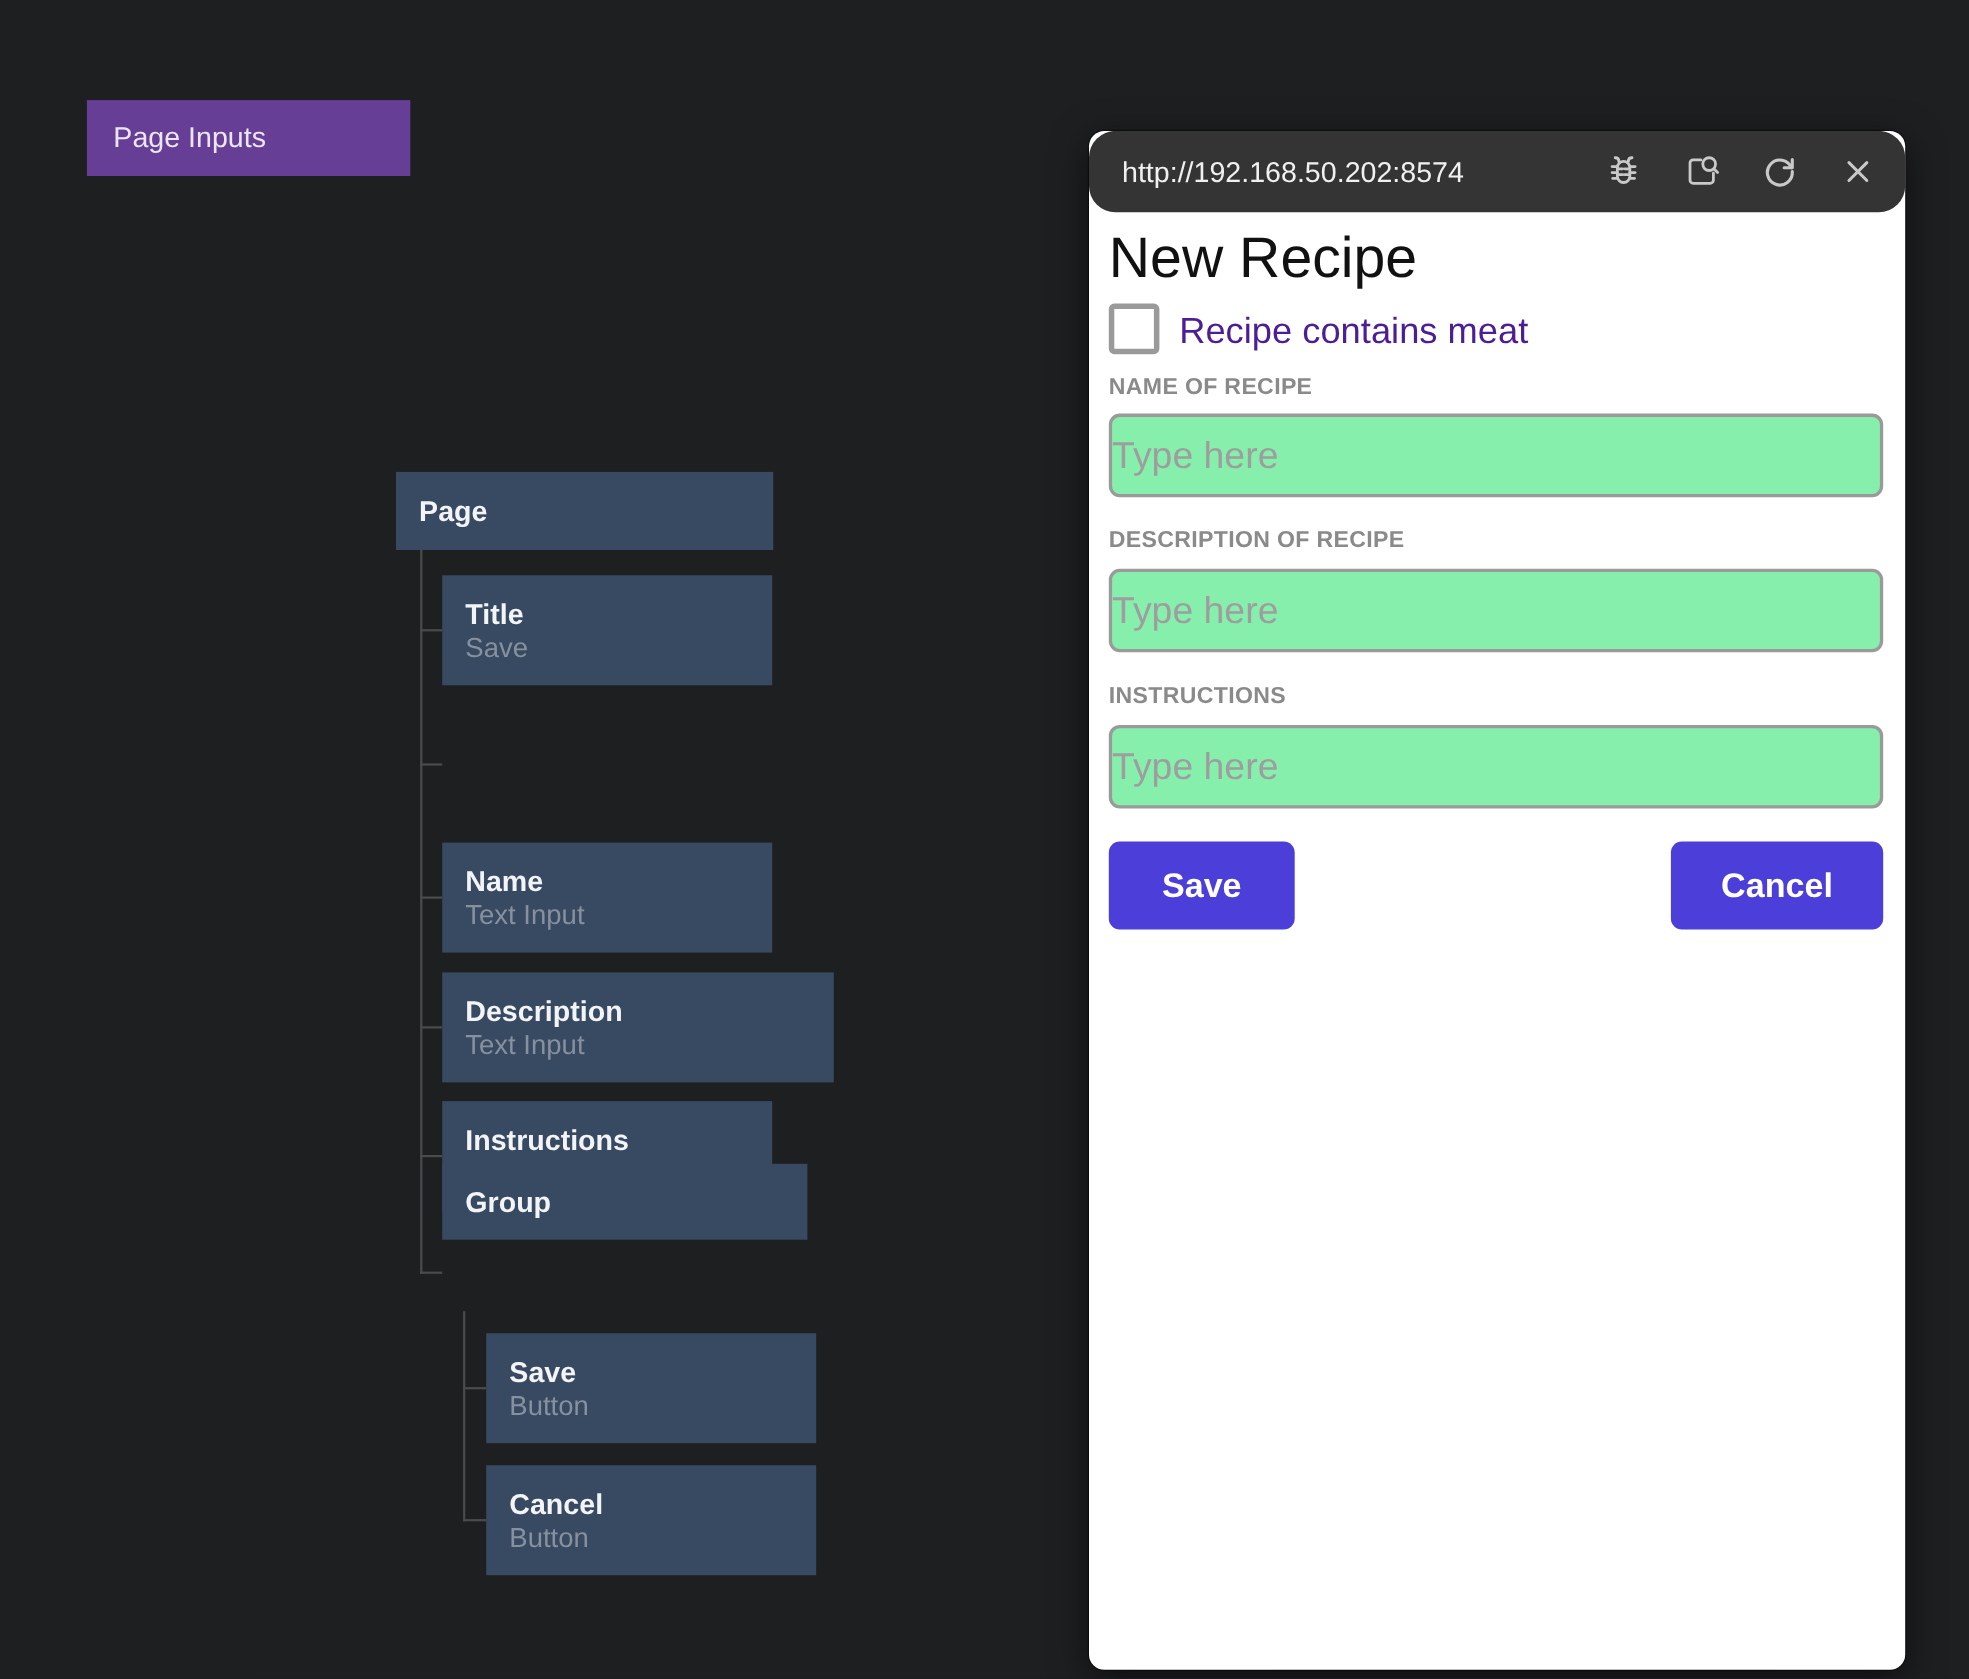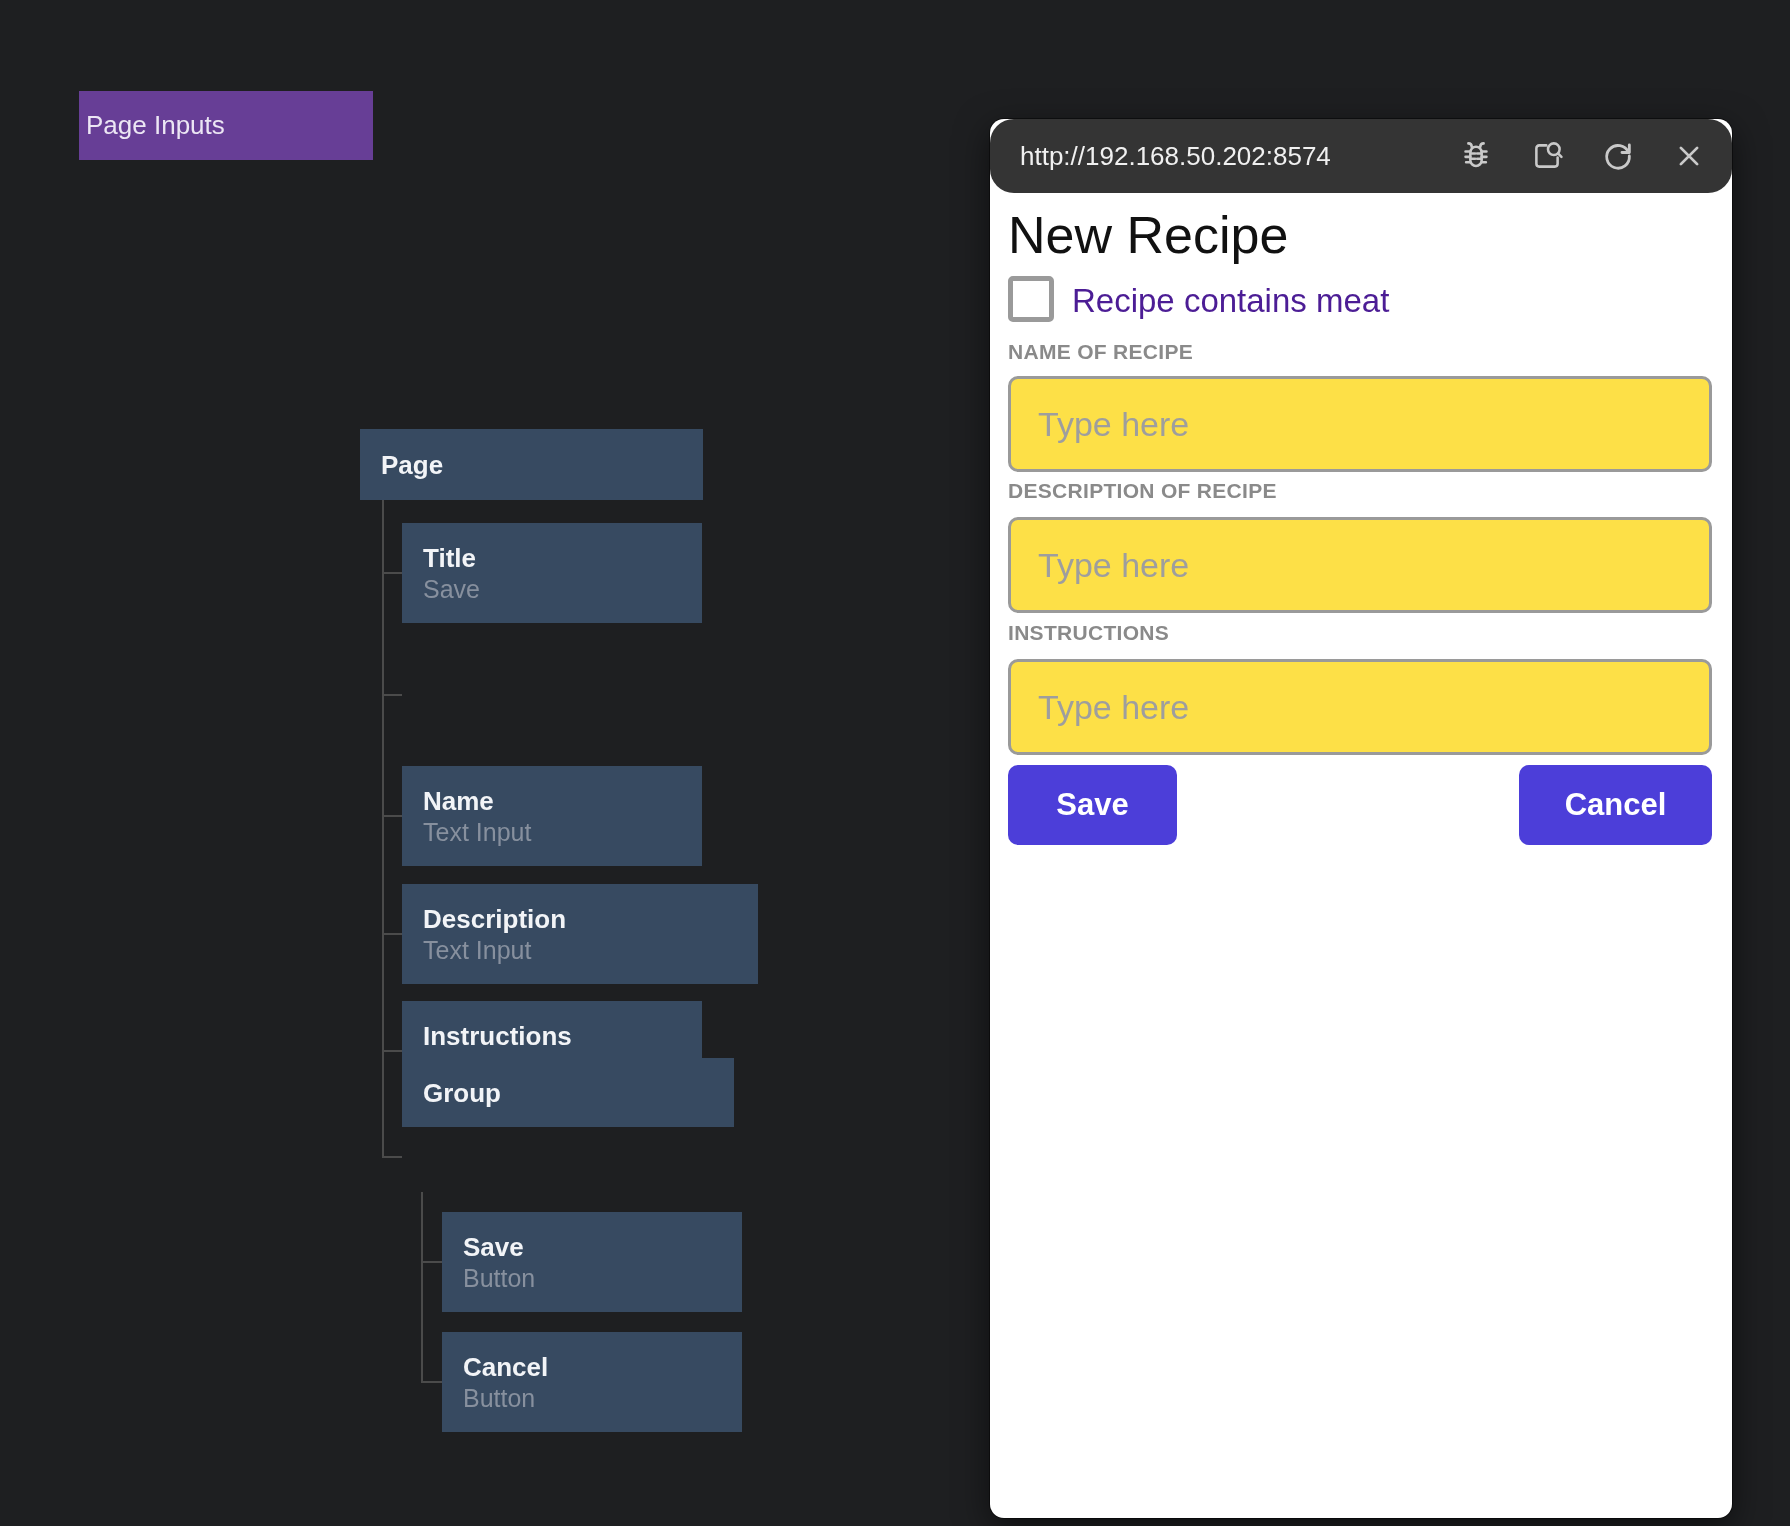--- a/index.html
+++ b/index.html
@@ -18,21 +18,21 @@
   }
   *{box-sizing:border-box;margin:0;padding:0;}
   html,body{background:var(--bg);}
   body{font-family:"Liberation Sans", sans-serif;}
   #canvas{position:relative;width:1790px;height:1526px;background:var(--bg);overflow:hidden;}
 
   
   .page-inputs-tab{
     position:absolute;left:79px;top:91px;width:294px;height:69px;
     background:var(--purple);color:#ece6f4;font-size:26px;
-    display:flex;align-items:center;padding-left:7px;cursor:pointer;
+    display:flex;align-items:center;padding-left:24px;cursor:pointer;
   }
   .tnode{
     position:absolute;background:var(--node);
     display:flex;flex-direction:column;justify-content:center;
     padding-left:21px;cursor:pointer;
   }
   .tnode .t{font-size:26px;font-weight:600;color:var(--node-title);line-height:32px;}
   .tnode .s{font-size:25px;font-weight:400;color:var(--node-sub);line-height:31px;}
   .conn{position:absolute;background:var(--line);}
 
@@ -55,24 +55,24 @@
 
   .heading{position:absolute;left:18px;top:84px;font-size:52px;font-weight:500;color:#111;line-height:64px;}
   .cb{
     position:absolute;left:18px;top:157px;width:46px;height:46px;
     appearance:none;-webkit-appearance:none;border:5px solid var(--input-border);
     border-radius:5px;background:#fff;cursor:pointer;
   }
   .cb-label{position:absolute;left:82px;top:159px;font-size:33px;color:#4c1d95;line-height:46px;}
   .flabel{position:absolute;left:18px;font-size:21px;font-weight:700;letter-spacing:.3px;color:var(--label-gray);}
   .finput{
-    position:absolute;left:18px;width:704px;height:96px;
-    border:3px solid var(--input-border);border-radius:10px;background:#fde047;
+    position:absolute;left:18px;width:704px;height:76px;
+    border:3px solid var(--input-border);border-radius:10px;background:#86efac;
     font-family:"Liberation Sans", sans-serif;font-size:34px;color:#333;
-    padding-left:27px;outline:none;
+    outline:none;
   }
   .finput::placeholder{color:var(--placeholder);opacity:1;}
   .btn{
     position:absolute;top:646px;height:80px;border:none;border-radius:10px;
     background:var(--indigo);color:#fff;font-family:"Liberation Sans", sans-serif;
     font-size:31px;font-weight:700;cursor:pointer;
   }
   .btn-save{left:18px;width:169px;}
   .btn-cancel{right:20px;width:193px;}
 </style>

